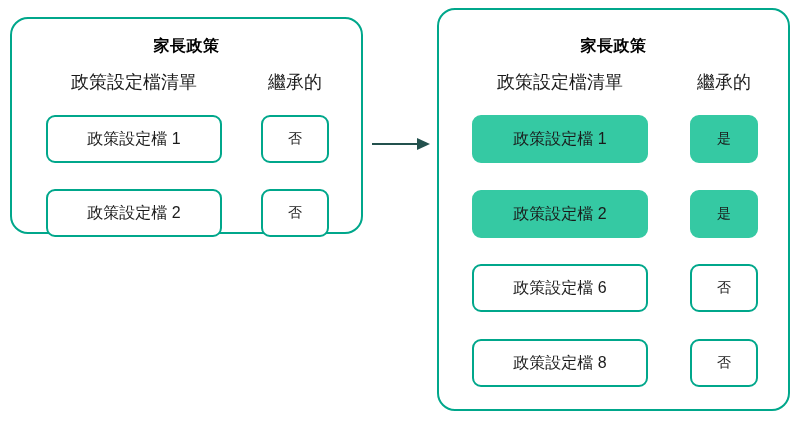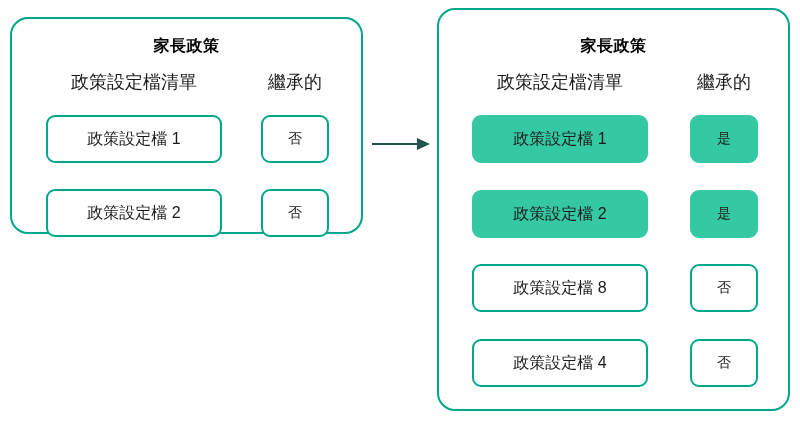--- a/index.html
+++ b/index.html
@@ -181,23 +181,23 @@
       <div class="profile-box filled">政策設定檔 1</div>
       <div class="inherit-box filled">是</div>
     </div>
 
     <div class="row" style="top:180px">
       <div class="profile-box filled">政策設定檔 2</div>
       <div class="inherit-box filled">是</div>
     </div>
 
     <div class="row" style="top:254px">
+      <div class="profile-box">政策設定檔 6</div>
+      <div class="inherit-box">否</div>
+    </div>
+
+    <div class="row" style="top:329px">
       <div class="profile-box">政策設定檔 8</div>
       <div class="inherit-box">否</div>
     </div>
-
-    <div class="row" style="top:329px">
-      <div class="profile-box">政策設定檔 4</div>
-      <div class="inherit-box">否</div>
-    </div>
   </div>
 
 </div>
 
 </body></html>

